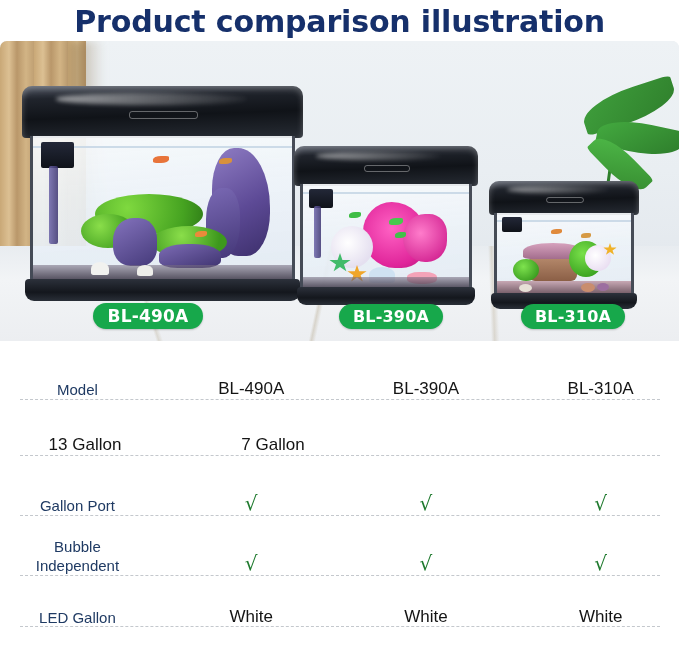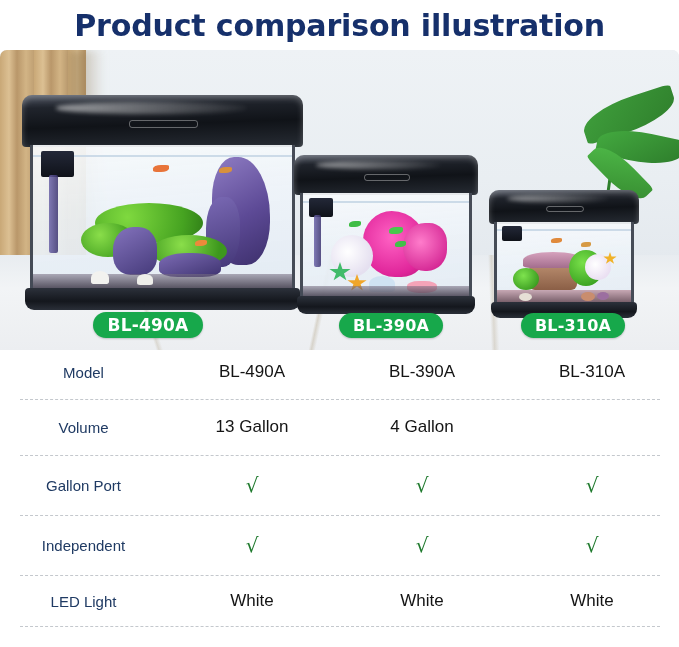--- a/index.html
+++ b/index.html
@@ -10,21 +10,21 @@
   body {
     width: 679px;
     height: 647px;
     font-family: "Liberation Sans", sans-serif;
     overflow: hidden;
     position: relative;
   }
 
   
   .title-bar {
-    height: 50px;
+    height: 41px;
     display: flex;
     align-items: center;
     justify-content: center;
     background: #ffffff;
   }
   .page-title {
     font-family: "DejaVu Sans", sans-serif;
     font-weight: bold;
     font-size: 31px;
     letter-spacing: -0.2px;
@@ -159,23 +159,24 @@
 
   
   .spec-table {
     position: absolute;
     left: 0; top: 345px;
     width: 679px;
     padding: 0;
   }
   .spec-row {
     display: flex;
-    align-items: center;
+    align-items: flex-end;
     position: relative;
     min-height: 52px;
+    gap: 18px;
   }
   .spec-row + .spec-row:before,
   .spec-row:last-child:after {
     content: "";
     position: absolute;
     left: 20px; right: 19px;
     top: 0;
     border-top: 1px dashed #c4c8cd;
   }
   .spec-row:last-child:after { top: auto; bottom: 0; }
@@ -334,43 +335,43 @@
 <div class="spec-table">
 
   <div class="spec-row" style="min-height:54px;">
     <div class="cell-label">Model</div>
     <div class="cell-val">BL-490A</div>
     <div class="cell-val">BL-390A</div>
     <div class="cell-val">BL-310A</div>
   </div>
 
   <div class="spec-row" style="min-height:56px;">
-    <div class="cell-label">Volume</div>
     <div class="cell-val">13 Gallon</div>
-    <div class="cell-val">4 Gallon</div>
+    <div class="cell-val">7 Gallon</div>
   </div>
 
   <div class="spec-row" style="min-height:60px;">
     <div class="cell-label">
       <div>Gallon Port</div>
     </div>
     <div class="cell-val check">√</div>
     <div class="cell-val check">√</div>
     <div class="cell-val check">√</div>
   </div>
 
   <div class="spec-row" style="min-height:60px;">
     <div class="cell-label">
+      <div>Bubble</div>
       <div>Independent</div>
     </div>
     <div class="cell-val check">√</div>
     <div class="cell-val check">√</div>
     <div class="cell-val check">√</div>
   </div>
 
   <div class="spec-row" style="min-height:52px;">
-    <div class="cell-label">LED Light</div>
+    <div class="cell-label">LED Gallon</div>
     <div class="cell-val">White</div>
     <div class="cell-val">White</div>
     <div class="cell-val">White</div>
   </div>
 
 </div>
 
 </body></html>

